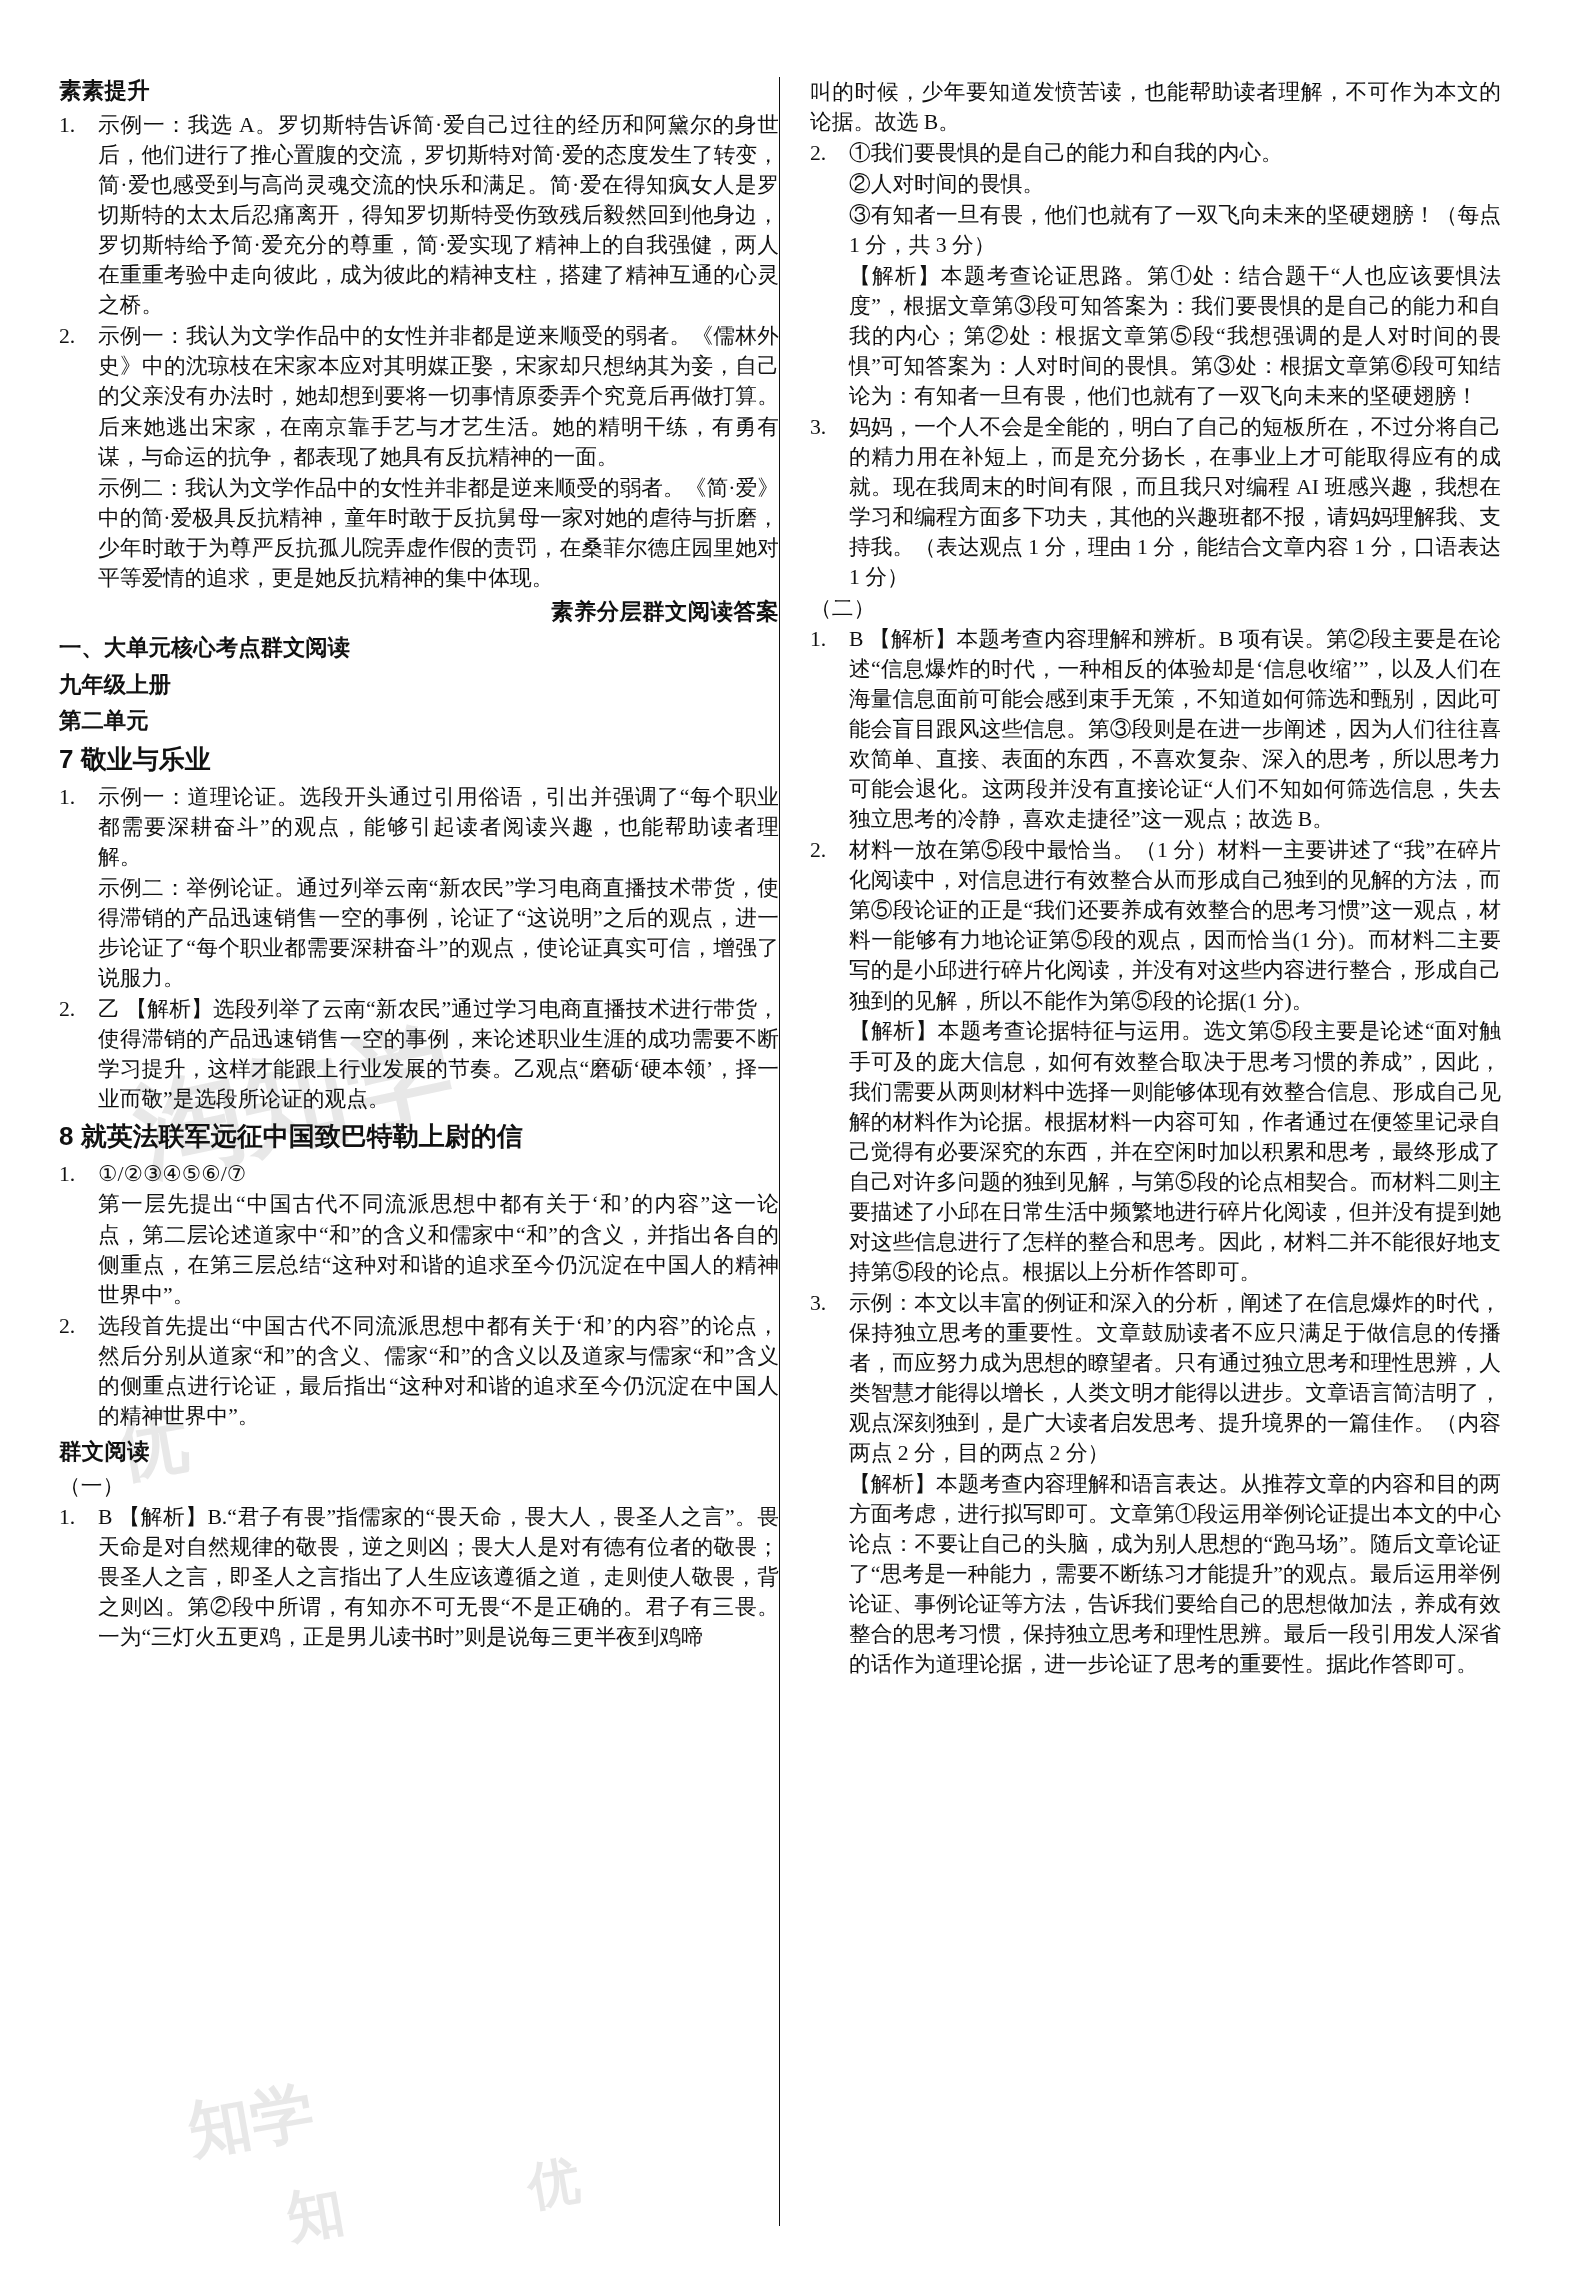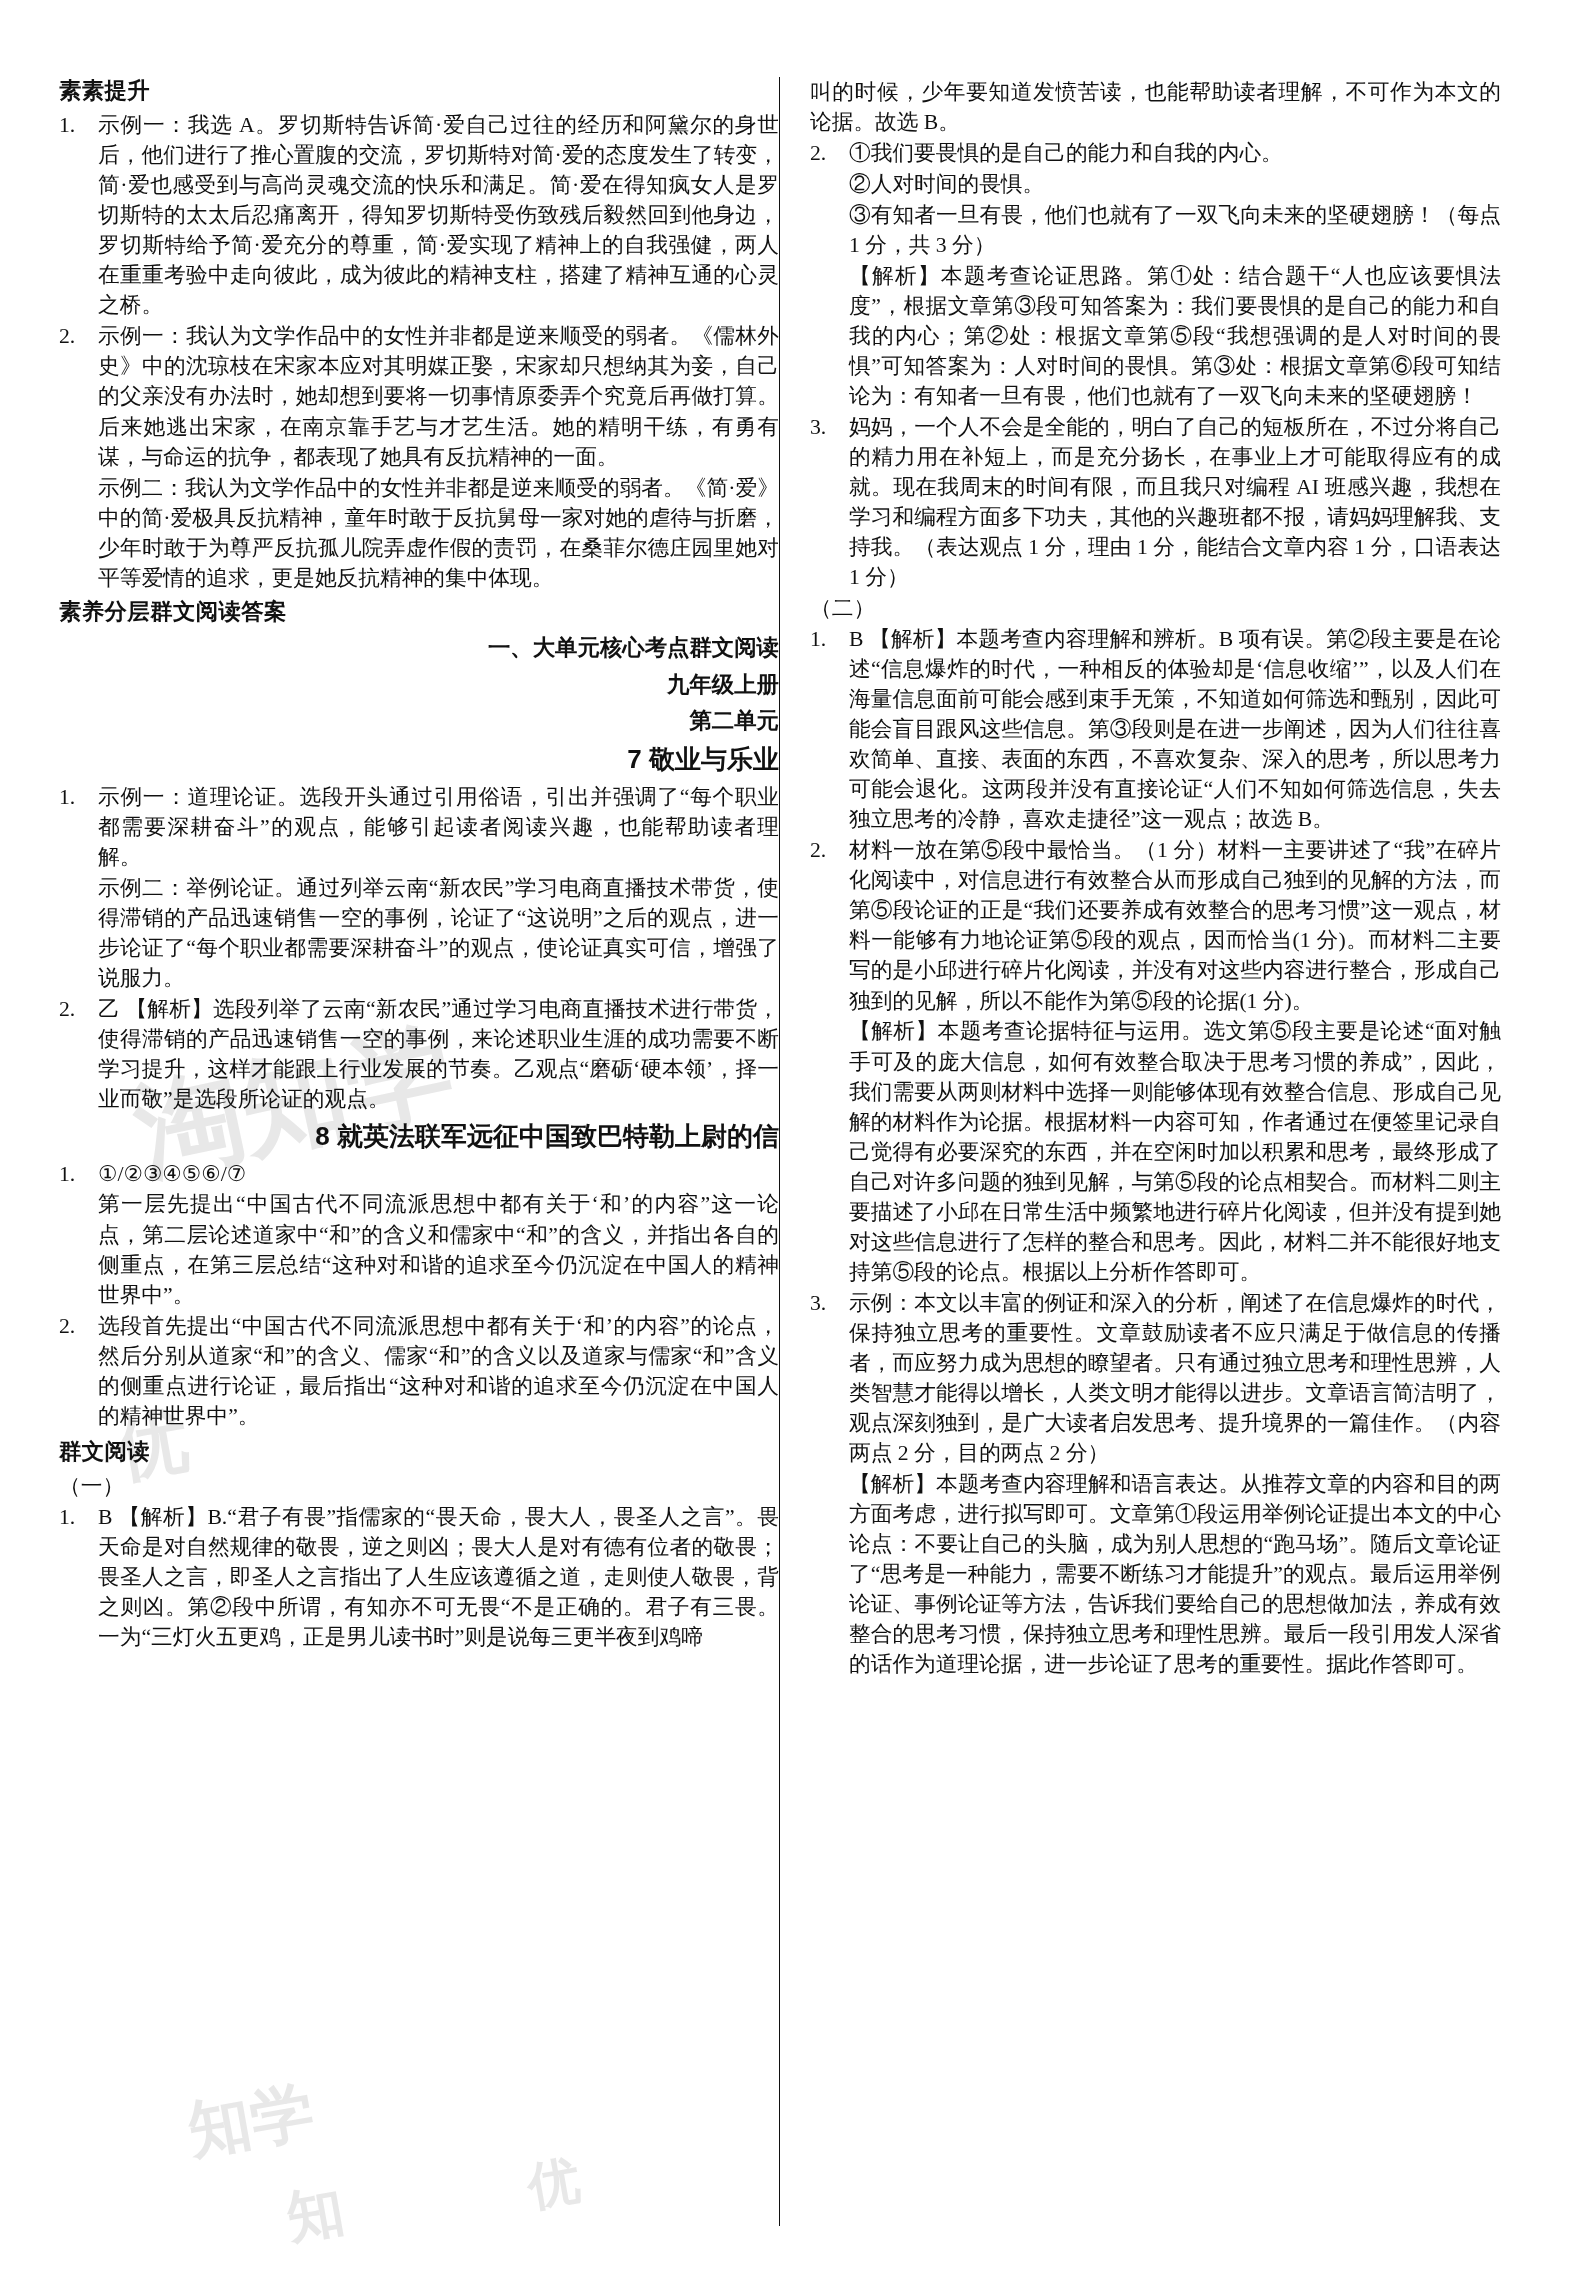--- a/index.html
+++ b/index.html
@@ -35,21 +35,21 @@
   .col.right{padding-left:30px;}
   .sec-title{
     font-family:"Liberation Sans", sans-serif;
     font-weight:bold;
     font-size:22.4px;
     line-height:1.28;
     margin:0 0 4.5px 0;
     letter-spacing:0.4px;
   }
   .ctr{
-    text-align:right;
+    text-align:left;
     font-weight:bold;
     font-family:"Liberation Sans", sans-serif;
     font-size:22.4px;
     line-height:1.5;
     margin:2.7px 0;
   }
   .ctr.small{font-size:26px;}
   p{
     margin:0 0 0.9px 0;
     font-size:21.7px;
@@ -113,21 +113,21 @@
         <span class="num">1.</span>
         <p>示例一：我选 A。罗切斯特告诉简·爱自己过往的经历和阿黛尔的身世后，他们进行了推心置腹的交流，罗切斯特对简·爱的态度发生了转变，简·爱也感受到与高尚灵魂交流的快乐和满足。简·爱在得知疯女人是罗切斯特的太太后忍痛离开，得知罗切斯特受伤致残后毅然回到他身边，罗切斯特给予简·爱充分的尊重，简·爱实现了精神上的自我强健，两人在重重考验中走向彼此，成为彼此的精神支柱，搭建了精神互通的心灵之桥。</p>
       </div>
 
       <div class="item">
         <span class="num">2.</span>
         <p>示例一：我认为文学作品中的女性并非都是逆来顺受的弱者。《儒林外史》中的沈琼枝在宋家本应对其明媒正娶，宋家却只想纳其为妾，自己的父亲没有办法时，她却想到要将一切事情原委弄个究竟后再做打算。后来她逃出宋家，在南京靠手艺与才艺生活。她的精明干练，有勇有谋，与命运的抗争，都表现了她具有反抗精神的一面。</p>
         <p>示例二：我认为文学作品中的女性并非都是逆来顺受的弱者。《简·爱》中的简·爱极具反抗精神，童年时敢于反抗舅母一家对她的虐待与折磨，少年时敢于为尊严反抗孤儿院弄虚作假的责罚，在桑菲尔德庄园里她对平等爱情的追求，更是她反抗精神的集中体现。</p>
       </div>
 
-      <div class="sec-title" style="margin-top:5.4px;">素养分层群文阅读答案</div>
+      <div class="sec-title" style="margin-top:5.4px;text-align:right;">素养分层群文阅读答案</div>
 
       <div class="ctr">一、大单元核心考点群文阅读</div>
       <div class="ctr">九年级上册</div>
       <div class="ctr">第二单元</div>
       <div class="ctr small">7  敬业与乐业</div>
 
       <div class="item">
         <span class="num">1.</span>
         <p>示例一：道理论证。选段开头通过引用俗语，引出并强调了“每个职业都需要深耕奋斗”的观点，能够引起读者阅读兴趣，也能帮助读者理解。</p>
         <p>示例二：举例论证。通过列举云南“新农民”学习电商直播技术带货，使得滞销的产品迅速销售一空的事例，论证了“这说明”之后的观点，进一步论证了“每个职业都需要深耕奋斗”的观点，使论证真实可信，增强了说服力。</p>

